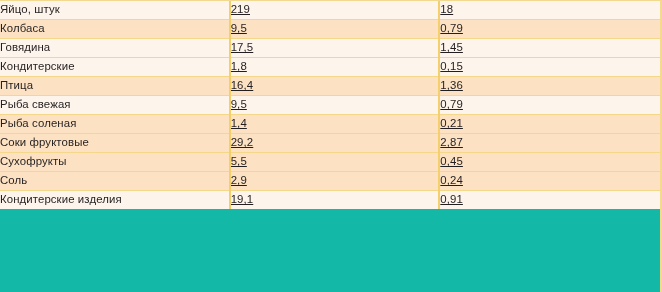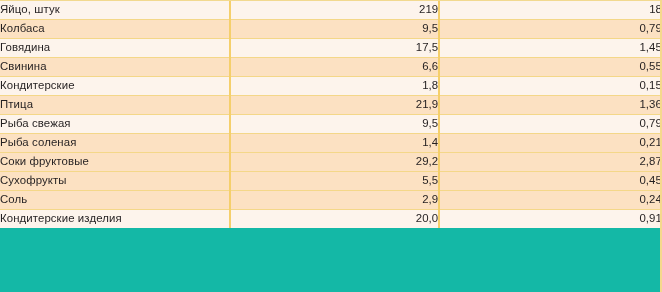--- a/index.html
+++ b/index.html
@@ -53,21 +53,22 @@
   table.product-table tr:last-child td {
     border-bottom: none;
   }
 
   td.cell-name {
     text-align: left;
     padding-left: 6px;
     border-right: 2px solid #f5cf6b;
   }
   td.cell-num {
-    text-align: right;
+    text-align: left;
+    text-decoration: underline;
   }
   td.cell-num-1 {
     border-right: 2px solid #f5cf6b;
   }
 </style>
 </head>
 <body>
 
 <div class="table-wrap">
   <table class="product-table">
@@ -85,33 +86,28 @@
         <tr class="row-even">
           <td class="cell-name">Колбаса</td>
           <td class="cell-num cell-num-1">9,5</td>
           <td class="cell-num cell-num-2">0,79</td>
         </tr>
         <tr class="row-odd">
           <td class="cell-name">Говядина</td>
           <td class="cell-num cell-num-1">17,5</td>
           <td class="cell-num cell-num-2">1,45</td>
         </tr>
-        <tr class="row-even">
-          <td class="cell-name">Свинина</td>
-          <td class="cell-num cell-num-1">6,6</td>
-          <td class="cell-num cell-num-2">0,55</td>
-        </tr>
         <tr class="row-odd">
           <td class="cell-name">Кондитерские</td>
           <td class="cell-num cell-num-1">1,8</td>
           <td class="cell-num cell-num-2">0,15</td>
         </tr>
         <tr class="row-even">
           <td class="cell-name">Птица</td>
-          <td class="cell-num cell-num-1">21,9</td>
+          <td class="cell-num cell-num-1">16,4</td>
           <td class="cell-num cell-num-2">1,36</td>
         </tr>
         <tr class="row-odd">
           <td class="cell-name">Рыба свежая</td>
           <td class="cell-num cell-num-1">9,5</td>
           <td class="cell-num cell-num-2">0,79</td>
         </tr>
         <tr class="row-even">
           <td class="cell-name">Рыба соленая</td>
           <td class="cell-num cell-num-1">1,4</td>
@@ -127,18 +123,18 @@
           <td class="cell-num cell-num-1">5,5</td>
           <td class="cell-num cell-num-2">0,45</td>
         </tr>
         <tr class="row-even">
           <td class="cell-name">Соль</td>
           <td class="cell-num cell-num-1">2,9</td>
           <td class="cell-num cell-num-2">0,24</td>
         </tr>
         <tr class="row-odd">
           <td class="cell-name">Кондитерские изделия</td>
-          <td class="cell-num cell-num-1">20,0</td>
+          <td class="cell-num cell-num-1">19,1</td>
           <td class="cell-num cell-num-2">0,91</td>
         </tr>
       </tbody>
   </table>
 </div>
 
 </body></html>

